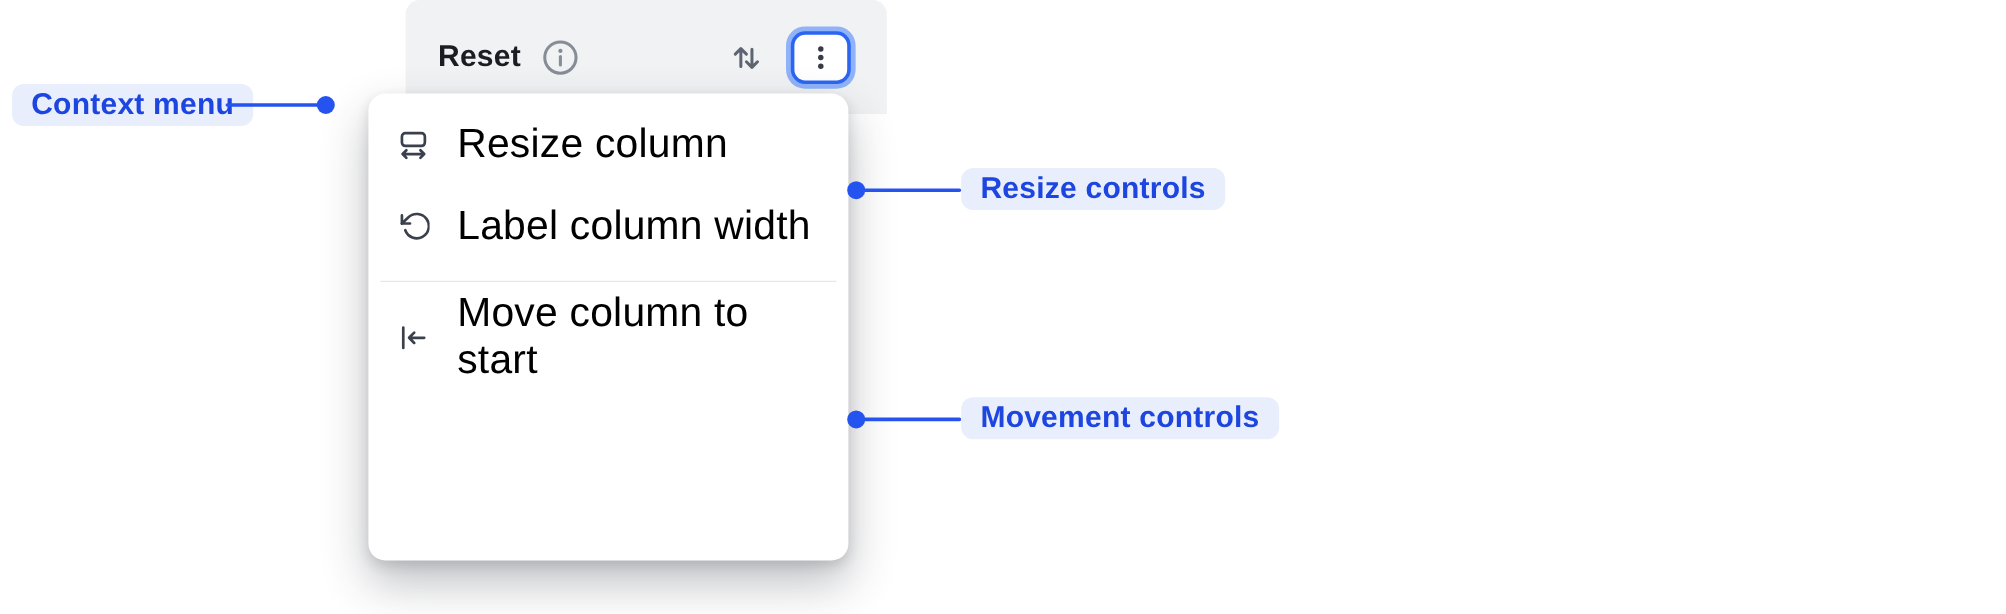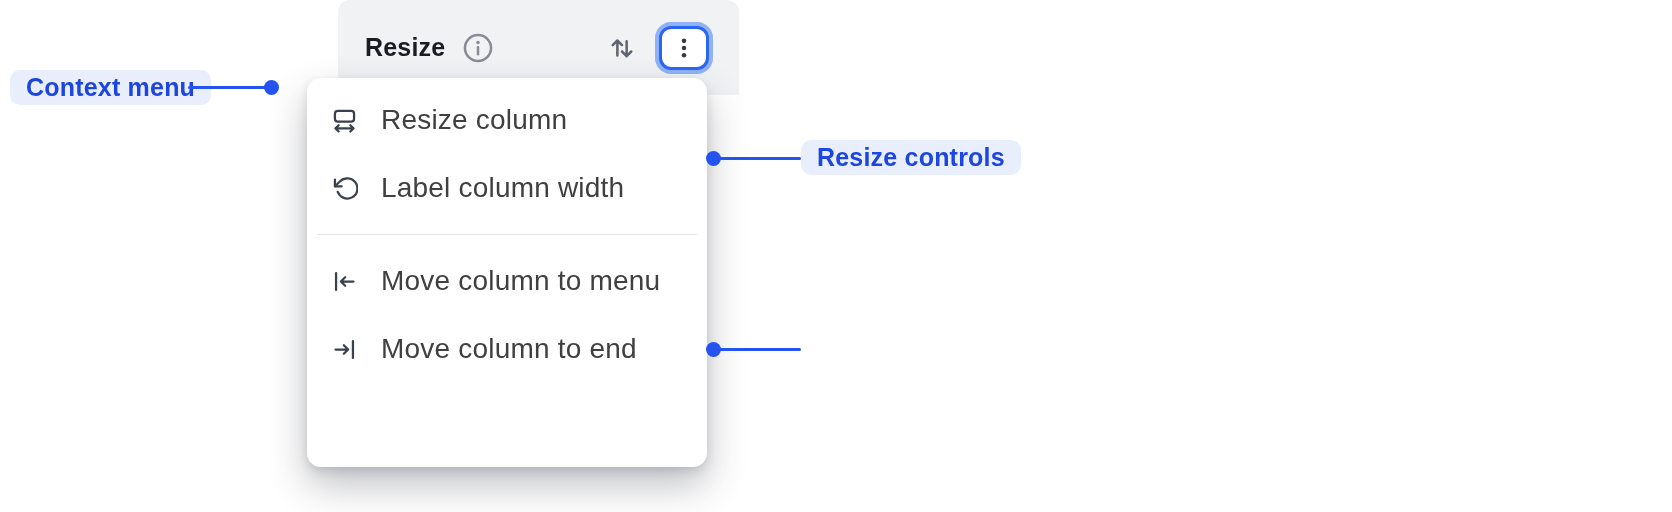--- a/index.html
+++ b/index.html
@@ -41,21 +41,21 @@
     background:#ffffff;border-radius:14px;
     box-shadow:0 18px 38px rgba(42,48,60,.30),0 4px 10px rgba(42,48,60,.14);
     padding:20px 0 0 0;box-sizing:border-box;
   }
   .menu-item{
     height:44px;margin:0 0 24px 0;padding:0 24px;
     display:flex;align-items:center;gap:23px;
     cursor:pointer;
   }
   .menu-item .mi-label{
-    font-size:28px;color:#404040;letter-spacing:.2px;
+    font-size:34px;color:#000000;letter-spacing:.2px;
   }
   .menu-divider{
     height:1px;background:#e4e6ea;border:0;margin:4px 10px 24px 10px;
   }
 
   
   .pill{
     position:absolute;height:35px;line-height:35px;
     padding:0 16px;border-radius:10px;
     background:#e8eefc;color:#1d45e0;
@@ -69,21 +69,21 @@
     position:absolute;width:15px;height:15px;border-radius:50%;
     background:#2553f0;
   }
 </style>
 </head>
 <body>
 
 <div class="canvas">
 
   <div class="col-header">
-    <span class="label">Resize</span>
+    <span class="label">Reset</span>
     <span class="icon info-icon">
       <svg width="34" height="34" viewBox="0 0 24 24" fill="none" stroke="#878d96" stroke-width="1.8" stroke-linecap="round">
         <circle cx="12" cy="12" r="9.2"></circle>
         <circle cx="12" cy="8.1" r="1.25" fill="#878d96" stroke="none"></circle>
         <path d="M12 11.4 V16.4"></path>
       </svg>
     </span>
     <span class="spacer"></span>
     <span class="icon">
       <svg width="30" height="30" viewBox="0 0 24 24" fill="none" stroke="#5d6570" stroke-width="2" stroke-linecap="round" stroke-linejoin="round">
@@ -127,39 +127,31 @@
     <hr class="menu-divider">
 
 
     <div class="menu-item">
       <span class="icon">
         <svg width="27" height="27" viewBox="0 0 24 24" fill="none" stroke="#3a404c" stroke-width="2" stroke-linecap="round" stroke-linejoin="round">
           <path d="M4.5 4.5 V19.5"></path>
           <path d="M20 12 H8.8 M12.6 8.2 L8.8 12 L12.6 15.8"></path>
         </svg>
       </span>
-      <span class="mi-label">Move column to menu</span>
+      <span class="mi-label">Move column to start</span>
     </div>
 
-    <div class="menu-item">
-      <span class="icon">
-        <svg width="27" height="27" viewBox="0 0 24 24" fill="none" stroke="#3a404c" stroke-width="2" stroke-linecap="round" stroke-linejoin="round">
-          <path d="M19.5 4.5 V19.5"></path>
-          <path d="M4 12 H15.2 M11.4 8.2 L15.2 12 L11.4 15.8"></path>
-        </svg>
-      </span>
-      <span class="mi-label">Move column to end</span>
-    </div>
 
   </div>
 
   <div class="pill" style="left:10px;top:70px;">Context menu</div>
   <div class="leader" style="left:188px;top:85.5px;width:78px;"></div>
   <div class="dot" style="left:264px;top:79.5px;"></div>
 
   <div class="dot" style="left:706px;top:150.5px;"></div>
   <div class="leader" style="left:713px;top:156.5px;width:88px;"></div>
   <div class="pill" style="left:801px;top:140px;">Resize controls</div>
 
   <div class="dot" style="left:706px;top:341.5px;"></div>
   <div class="leader" style="left:713px;top:347.5px;width:88px;"></div>
+  <div class="pill" style="left:801px;top:331px;">Movement controls</div>
 
 </div>
 
 </body></html>

